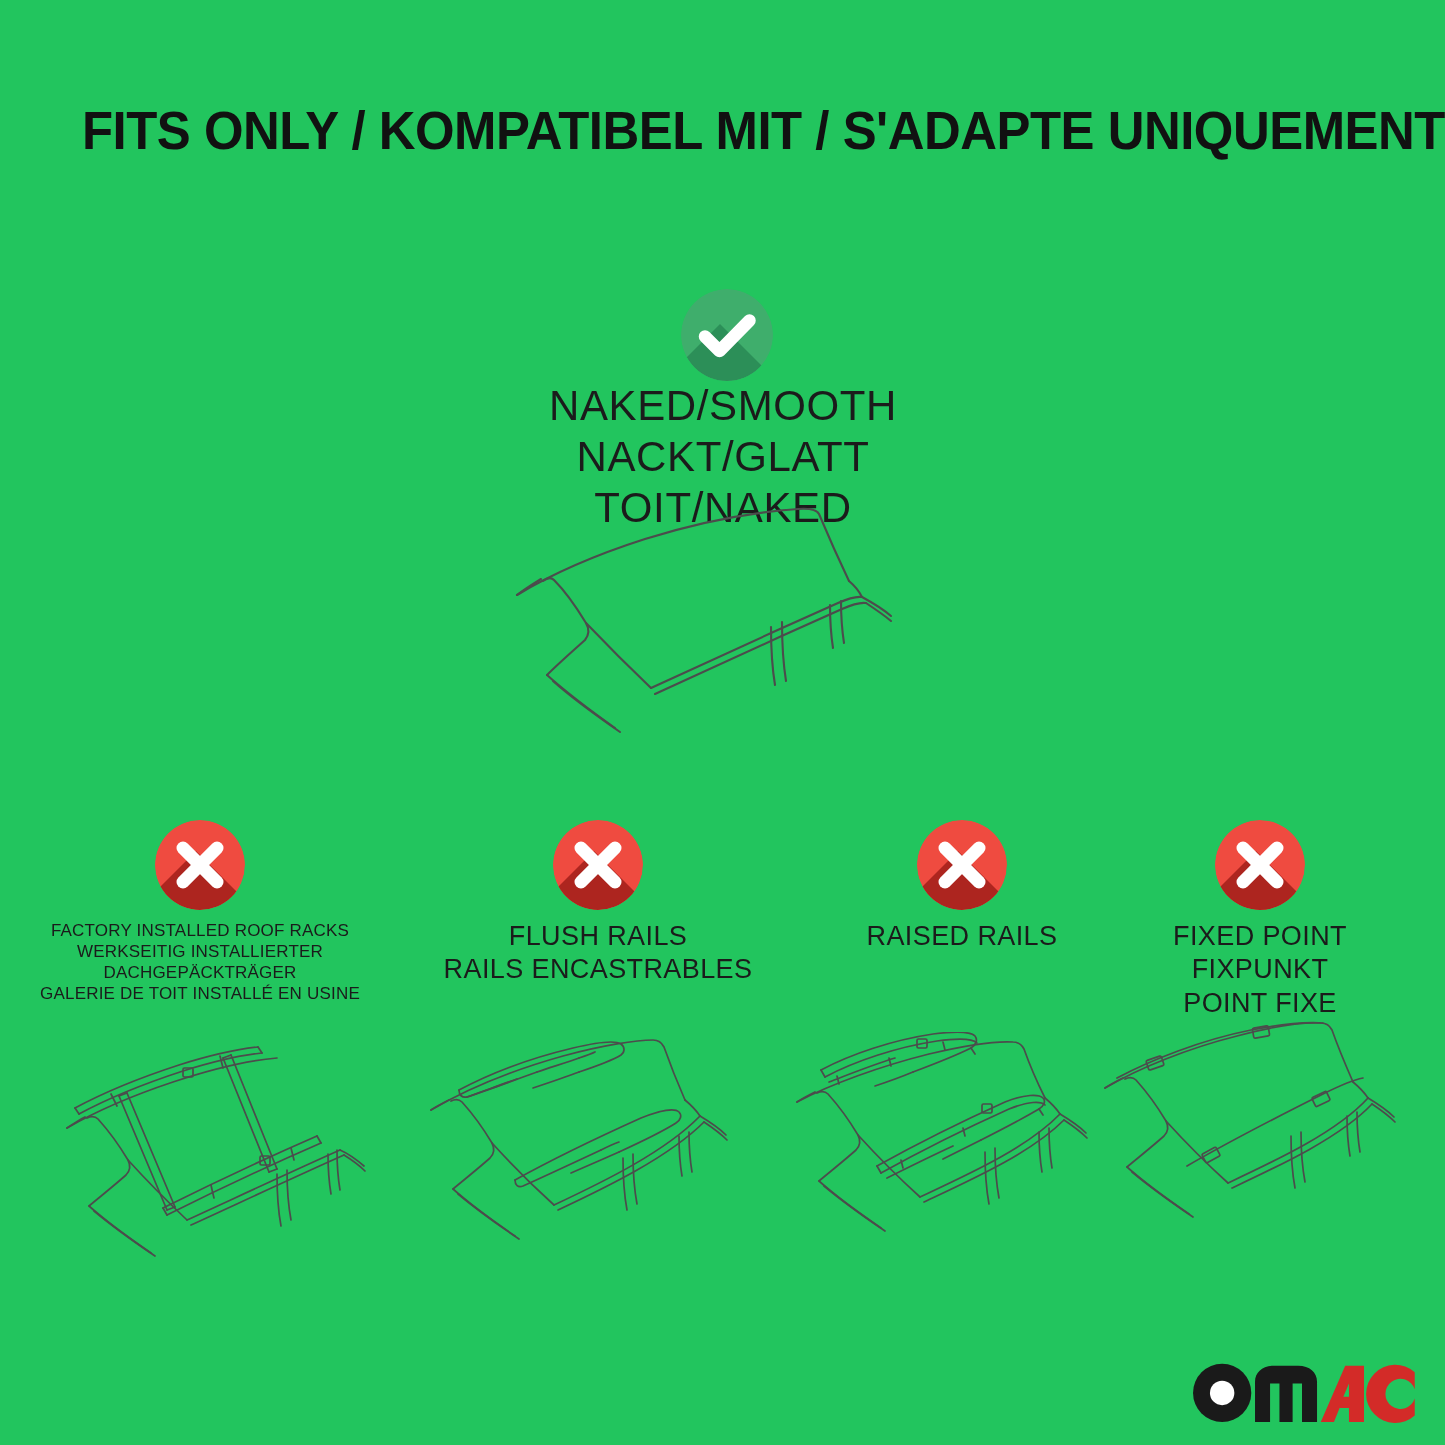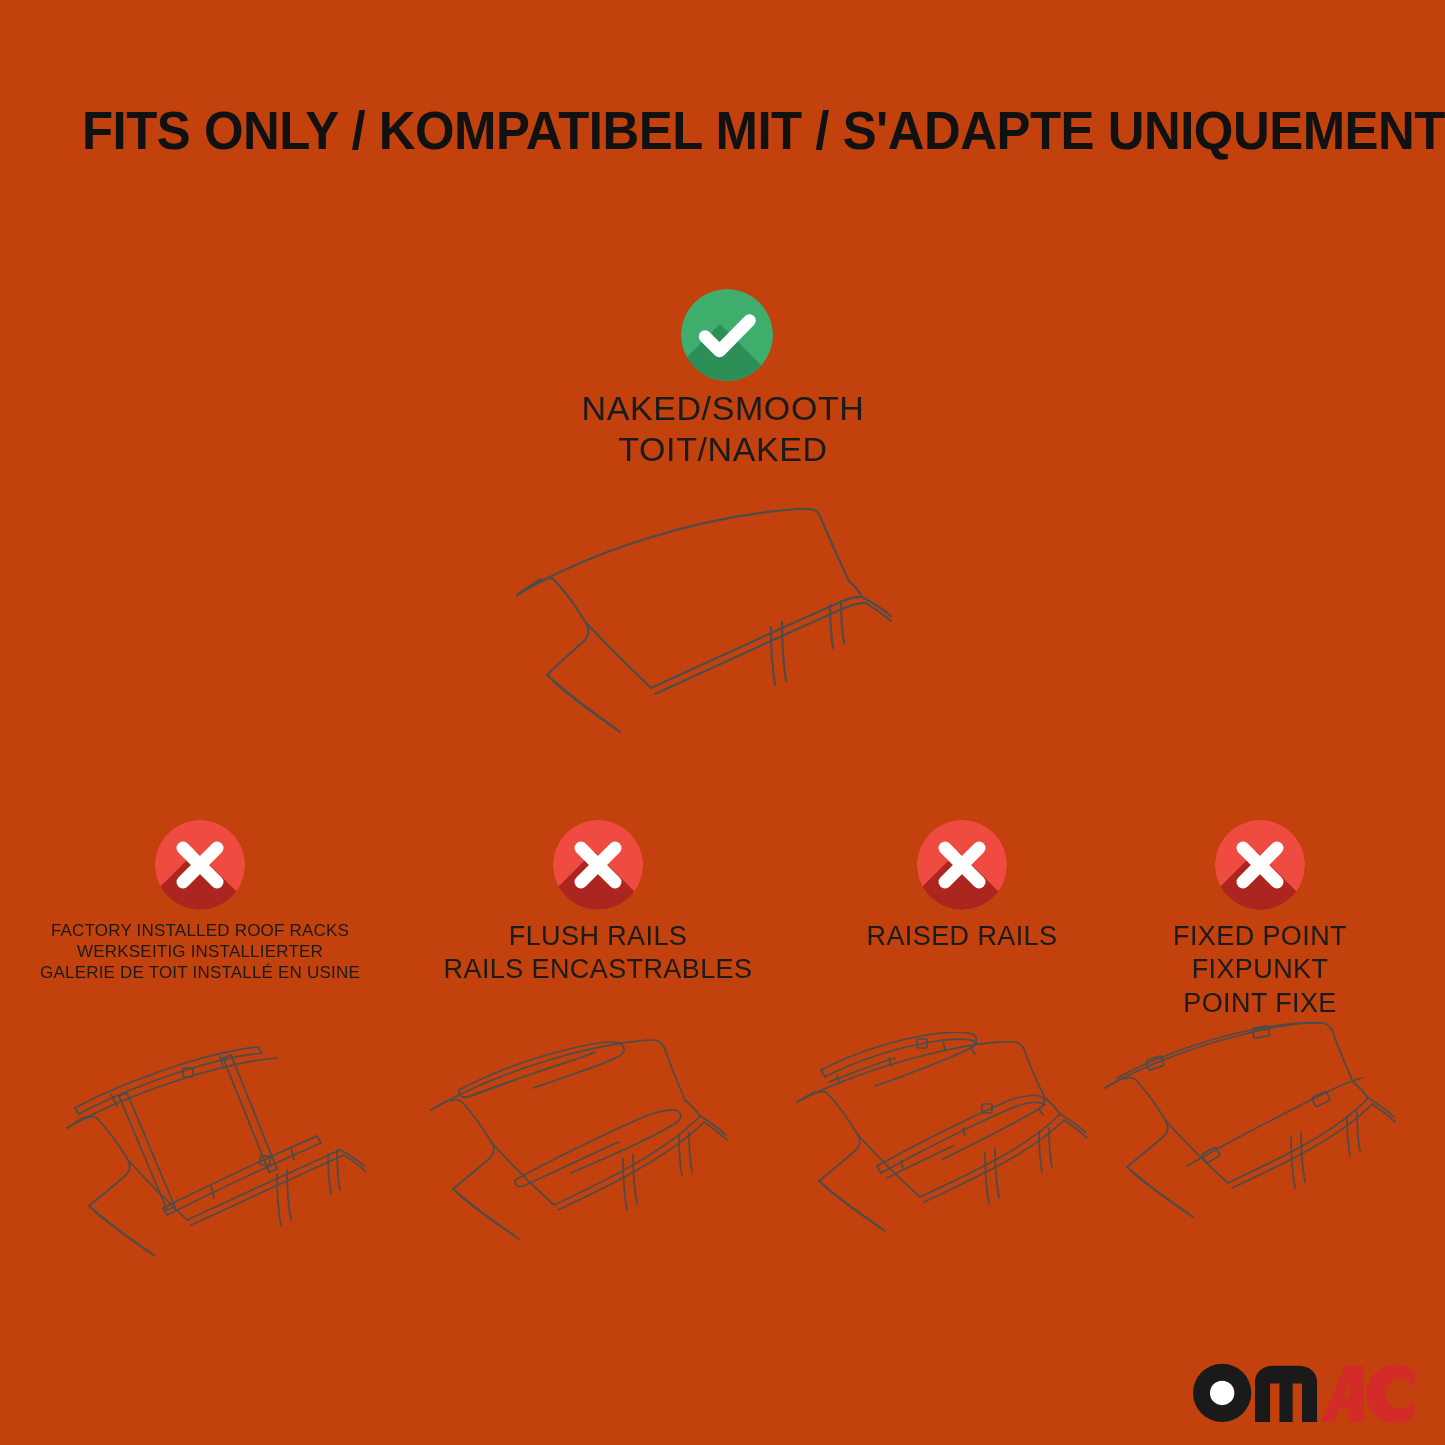--- a/index.html
+++ b/index.html
@@ -9,21 +9,21 @@
     background: #ffffff;
   }
   body {
     font-family: "Liberation Sans", "DejaVu Sans", sans-serif;
     -webkit-font-smoothing: antialiased;
   }
   .page {
     position: relative;
     width: 1445px;
     height: 1445px;
-    background: #c2410c;
+    background: #22c55e;
     overflow: hidden;
   }
 
   
   .title {
     position: absolute;
     left: 82px;
     top: 103px;
     width: 1290px;
     font-size: 53px;
@@ -68,24 +68,24 @@
   
   .good-badge {
     left: 681px;
     top: 289px;
     width: 92px;
     height: 92px;
   }
   .good-label {
     position: absolute;
     left: 523px;
-    top: 388px;
+    top: 380px;
     width: 400px;
     text-align: center;
-    font-size: 34px;
+    font-size: 42px;
     line-height: 1.22;
     letter-spacing: 0.6px;
     color: #1b1b1b;
     font-weight: 400;
   }
   .good-art {
     position: absolute;
     left: 455px;
     top: 485px;
     width: 570px;
@@ -166,20 +166,21 @@
       <span style="background:#2c8f58; width:150%; height:150%; left:42%; top:38%;
                    transform: rotate(45deg); transform-origin: 0 0;"></span>
     </div>
     <svg viewBox="0 0 92 92" aria-hidden="true">
       <path d="M24 47.5 L38.5 62 L68.5 31.5" fill="none" stroke="#ffffff" stroke-width="12.5" stroke-linecap="round" stroke-linejoin="round"></path>
     </svg>
   </div>
 
   <div class="good-label">
     <div>NAKED/SMOOTH</div>
+    <div>NACKT/GLATT</div>
     <div>TOIT/NAKED</div>
   </div>
 
   <div class="good-art">
     <svg viewBox="0 0 570 265" width="570" height="265" aria-hidden="true">
       <g fill="none" stroke="#4c4c4c" stroke-width="2.1" stroke-linecap="round" stroke-linejoin="round">
 
         <path d="M62 110 C95 90 140 70 190 54 C245 37 300 27 343 24 C356 23 362 25 364 29
                  C372 48 384 75 394 96"></path>
         <path d="M62 110 C70 104 78 99 86 94"></path>
@@ -217,20 +218,21 @@
       <svg viewBox="0 0 90 90" aria-hidden="true">
         <g stroke="#ffffff" stroke-width="13" stroke-linecap="round">
           <line x1="28" y1="28" x2="62" y2="62"></line>
           <line x1="62" y1="28" x2="28" y2="62"></line>
         </g>
       </svg>
     </div>
     <div class="bad-label">
       <span class="ln">FACTORY INSTALLED ROOF RACKS</span>
       <span class="ln">WERKSEITIG INSTALLIERTER</span>
+      <span class="ln">DACHGEPÄCKTRÄGER</span>
       <span class="ln">GALERIE DE TOIT INSTALLÉ EN USINE</span>
     </div>
     <div class="bad-art">
       <svg viewBox="0 0 370 235" width="370" height="235" aria-hidden="true">
         <g fill="none" stroke="#4c4c4c" stroke-width="1.7" stroke-linecap="round" stroke-linejoin="round">
 
           <path d="M52 96 C78 81 116 64 158 50 C200 36 238 28 262 26"></path>
           <path d="M52 96 C58 92 64 88 70 85"></path>
           <path d="M72 86 C76 84 80 84 83 87 C92 97 104 113 113 128 C116 134 115 139 111 143
                    C101 152 86 164 74 174"></path>

